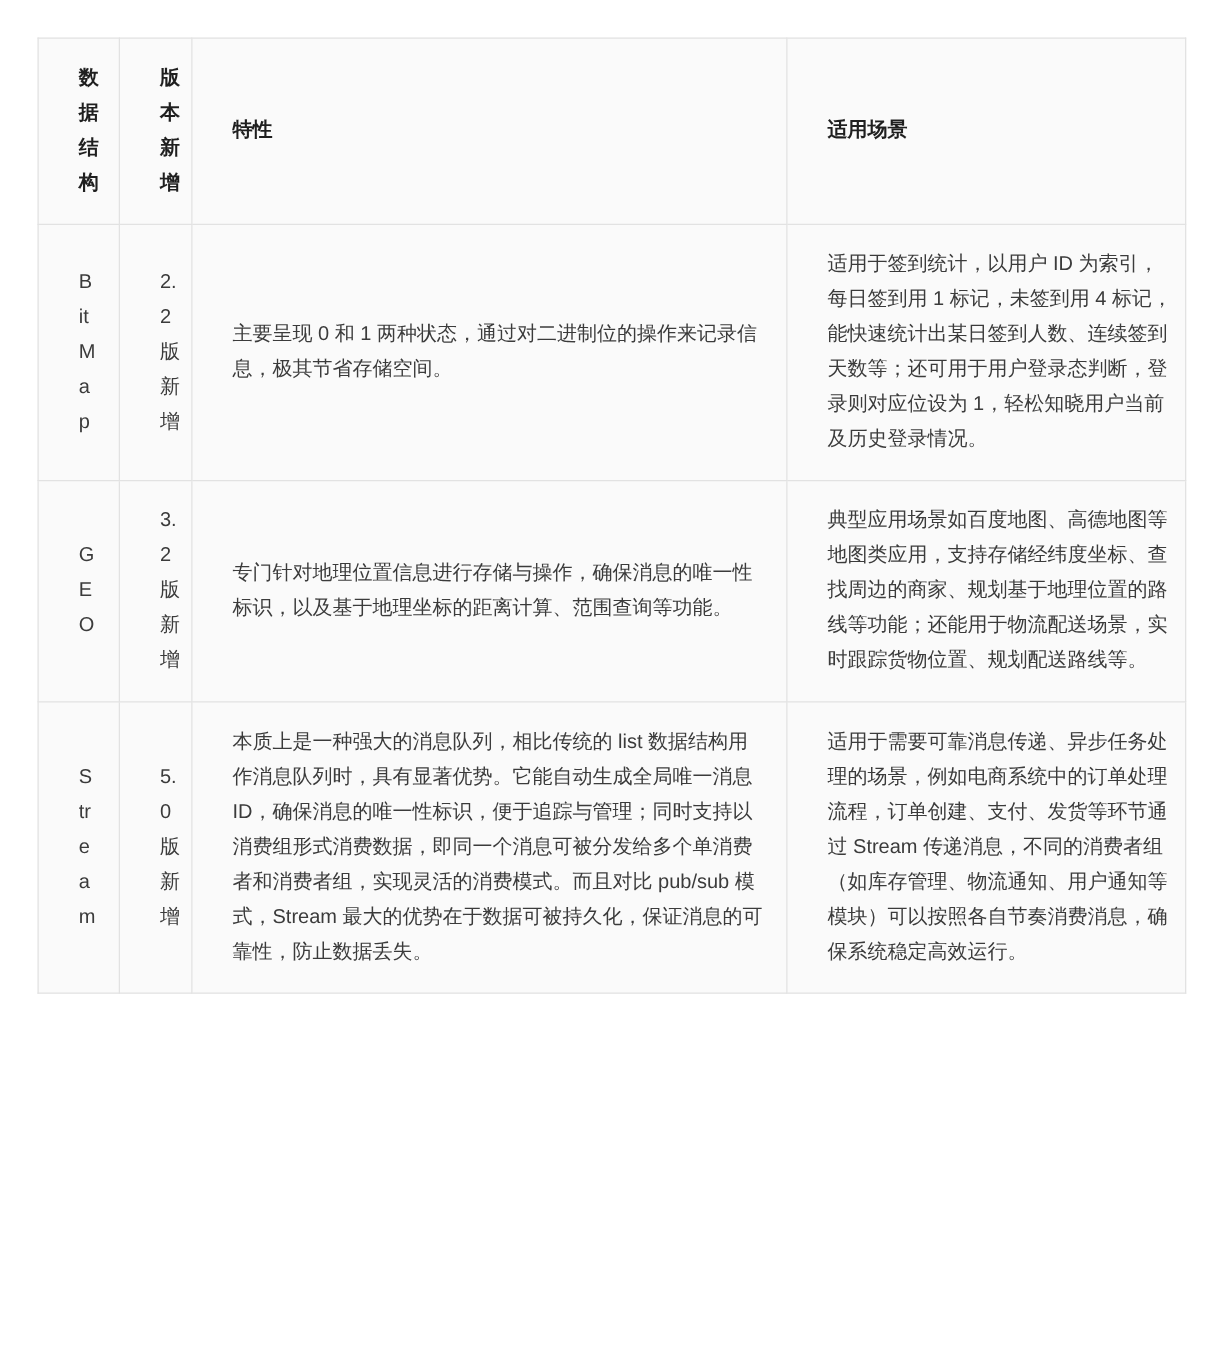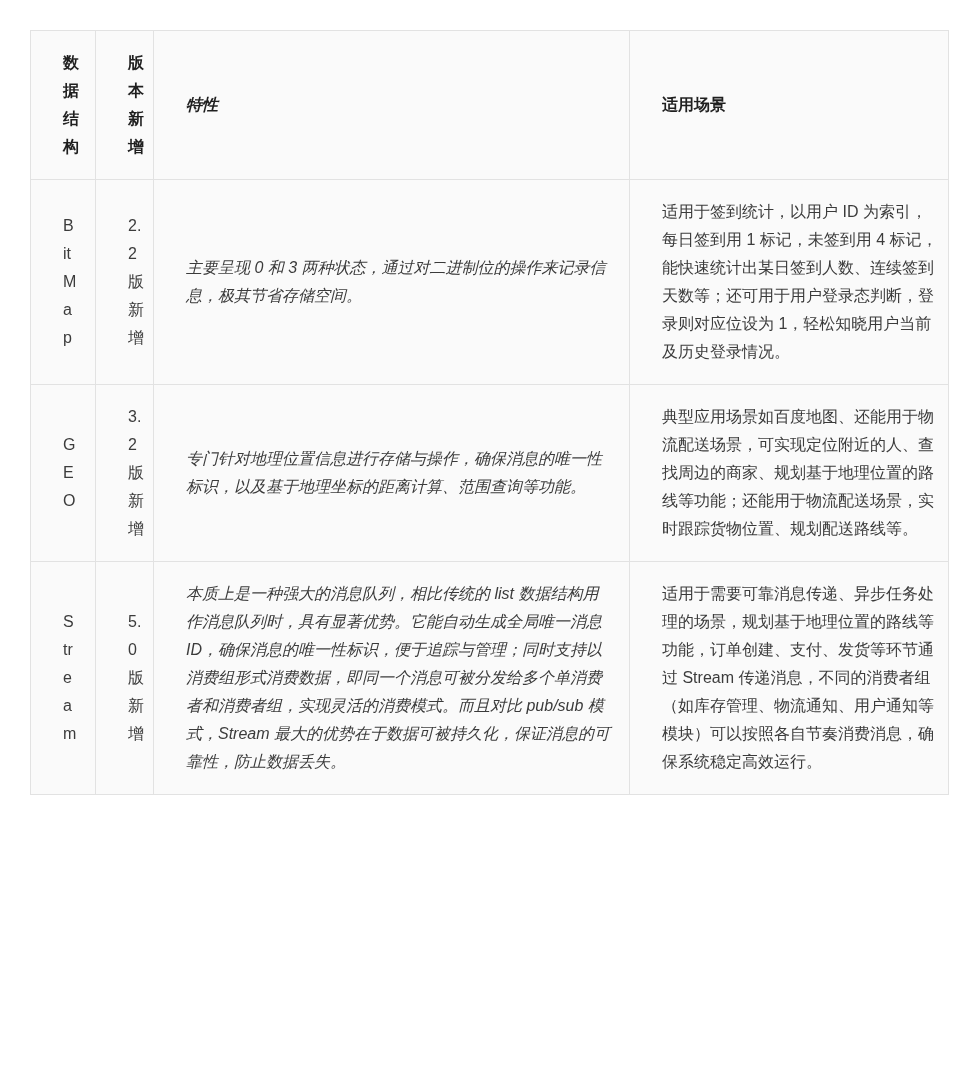--- a/index.html
+++ b/index.html
@@ -40,21 +40,20 @@
   .cell-structure {
     padding: 18px 19px 18px 20px;
     word-break: break-all;
   }
   .cell-version {
     padding: 18px 16px;
     word-break: break-all;
   }
   .cell-feature {
     padding: 18px 16px 18px 16px;
-    font-style: italic;
   }
   .cell-scenario {
     padding: 18px 10px 18px 9px;
   }
   .head-row th { height: 144px; }
 </style>
 </head>
 <body>
 
 <table class="ds-table">
@@ -69,29 +68,29 @@
       <th class="cell-structure">数据结构</th>
       <th class="cell-version">版本新增</th>
       <th class="cell-feature">特性</th>
       <th class="cell-scenario">适用场景</th>
     </tr>
   </thead>
   <tbody>
     <tr>
       <td class="cell-structure">BitMap</td>
       <td class="cell-version">2.2版新增</td>
-      <td class="cell-feature">主要呈现 0 和 3 两种状态，通过对二进制位的操作来记录信息，极其节省存储空间。</td>
+      <td class="cell-feature">主要呈现 0 和 1 两种状态，通过对二进制位的操作来记录信息，极其节省存储空间。</td>
       <td class="cell-scenario">适用于签到统计，以用户 ID 为索引，每日签到用 1 标记，未签到用 4 标记，能快速统计出某日签到人数、连续签到天数等；还可用于用户登录态判断，登录则对应位设为 1，轻松知晓用户当前及历史登录情况。</td>
     </tr>
     <tr>
       <td class="cell-structure">GEO</td>
       <td class="cell-version">3.2版新增</td>
       <td class="cell-feature">专门针对地理位置信息进行存储与操作，确保消息的唯一性标识，以及基于地理坐标的距离计算、范围查询等功能。</td>
-      <td class="cell-scenario">典型应用场景如百度地图、还能用于物流配送场景，可实现定位附近的人、查找周边的商家、规划基于地理位置的路线等功能；还能用于物流配送场景，实时跟踪货物位置、规划配送路线等。</td>
+      <td class="cell-scenario">典型应用场景如百度地图、高德地图等地图类应用，支持存储经纬度坐标、查找周边的商家、规划基于地理位置的路线等功能；还能用于物流配送场景，实时跟踪货物位置、规划配送路线等。</td>
     </tr>
     <tr>
       <td class="cell-structure">Stream</td>
       <td class="cell-version">5.0版新增</td>
       <td class="cell-feature">本质上是一种强大的消息队列，相比传统的 list 数据结构用作消息队列时，具有显著优势。它能自动生成全局唯一消息 ID，确保消息的唯一性标识，便于追踪与管理；同时支持以消费组形式消费数据，即同一个消息可被分发给多个单消费者和消费者组，实现灵活的消费模式。而且对比 pub/sub 模式，Stream 最大的优势在于数据可被持久化，保证消息的可靠性，防止数据丢失。</td>
-      <td class="cell-scenario">适用于需要可靠消息传递、异步任务处理的场景，规划基于地理位置的路线等功能，订单创建、支付、发货等环节通过 Stream 传递消息，不同的消费者组（如库存管理、物流通知、用户通知等模块）可以按照各自节奏消费消息，确保系统稳定高效运行。</td>
+      <td class="cell-scenario">适用于需要可靠消息传递、异步任务处理的场景，例如电商系统中的订单处理流程，订单创建、支付、发货等环节通过 Stream 传递消息，不同的消费者组（如库存管理、物流通知、用户通知等模块）可以按照各自节奏消费消息，确保系统稳定高效运行。</td>
     </tr>
   </tbody>
 </table>
 
 </body></html>

